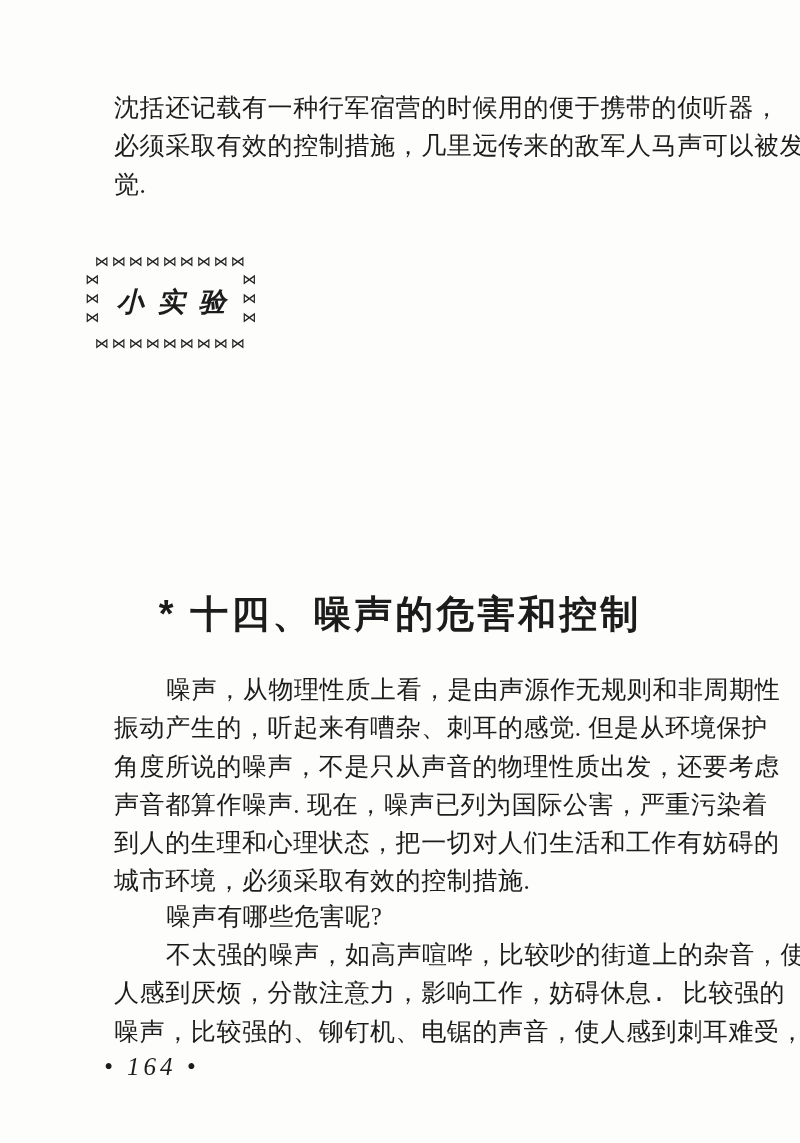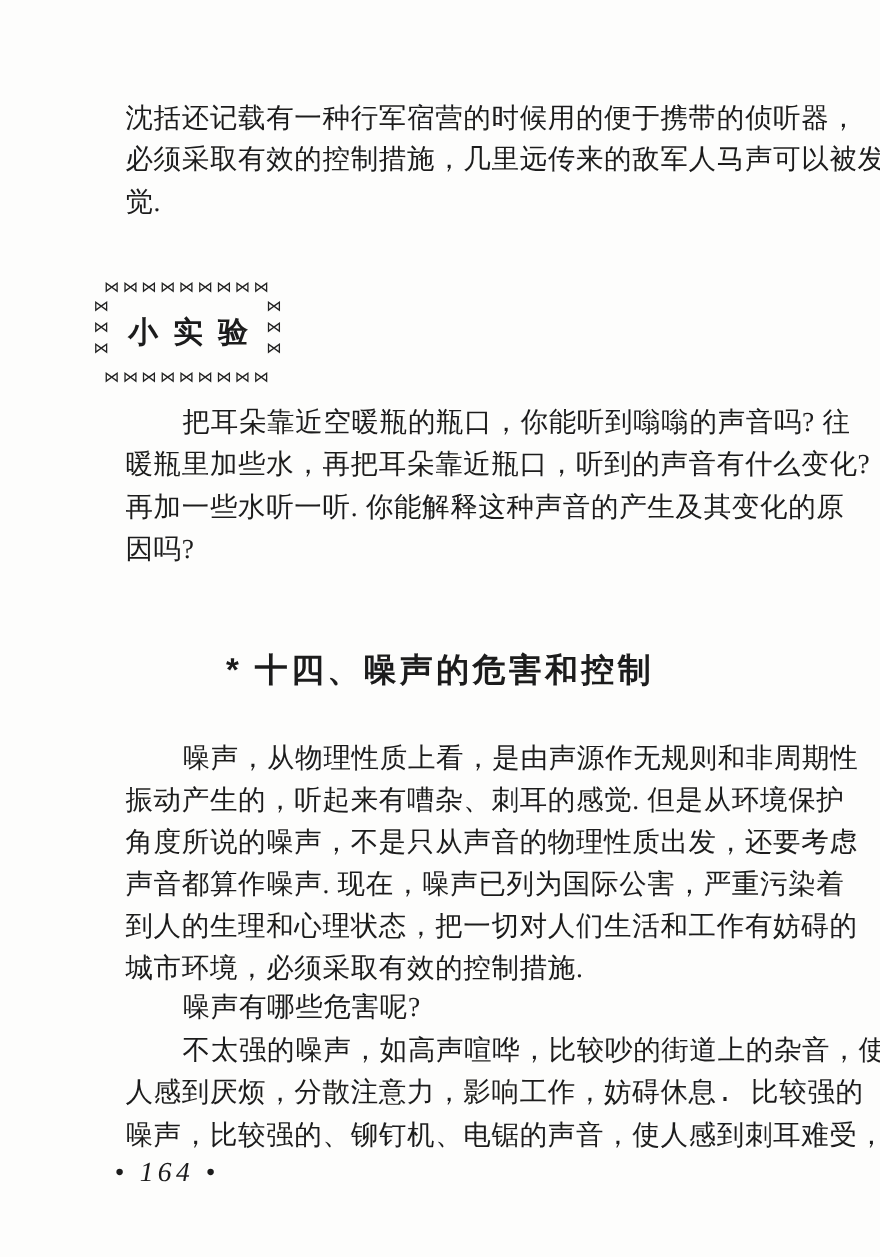--- a/index.html
+++ b/index.html
@@ -42,30 +42,31 @@
   .exp-border.right{right:0;top:14px;bottom:14px;width:15px;font-size:14px;line-height:19px;word-break:break-all;overflow:hidden;}
   .exp-title{
     position:absolute;
     left:0;right:0;top:50%;
     transform:translateY(-50%);
     text-align:center;
     font-size:27px;
     font-weight:bold;
     letter-spacing:14px;
     padding-left:14px; 
+    font-style:italic;
   }
 
   .section-heading{
     position:absolute;
     left:0;right:0;
     top:589px;
     text-align:center;
     font-family:"Liberation Sans","DejaVu Sans",sans-serif;
     font-weight:bold;
-    font-size:30px;
+    font-size:38px;
     letter-spacing:3px;
     white-space:nowrap;
   }
 
   .page-number{
     position:absolute;
     left:104px;
     top:1053px;
     font-size:25px;
     font-style:italic;
@@ -84,26 +85,20 @@
     </div>
 
   <div class="exp-box">
     <div class="exp-border top">⋈⋈⋈⋈⋈⋈⋈⋈⋈</div>
     <div class="exp-border bottom">⋈⋈⋈⋈⋈⋈⋈⋈⋈</div>
     <div class="exp-border left">⋈⋈⋈</div>
     <div class="exp-border right">⋈⋈⋈</div>
     <div class="exp-title">小实验</div>
   </div>
 
-  <div class="body-text para-indent" style="top:366px;">
-      <div>把耳朵靠近空暖瓶的瓶口，你能听到嗡嗡的声音吗? 往</div>
-      <div>暖瓶里加些水，再把耳朵靠近瓶口，听到的声音有什么变化?</div>
-      <div>再加一些水听一听. 你能解释这种声音的产生及其变化的原</div>
-      <div>因吗?</div>
-    </div>
 
   <div class="section-heading">* 十四、噪声的危害和控制</div>
 
   <div class="body-text para-indent" style="top:671px;">
       <div>噪声，从物理性质上看，是由声源作无规则和非周期性</div>
       <div>振动产生的，听起来有嘈杂、刺耳的感觉. 但是从环境保护</div>
       <div>角度所说的噪声，不是只从声音的物理性质出发，还要考虑</div>
       <div>声音都算作噪声. 现在，噪声已列为国际公害，严重污染着</div>
       <div>到人的生理和心理状态，把一切对人们生活和工作有妨碍的</div>
       <div>城市环境，必须采取有效的控制措施.</div>

